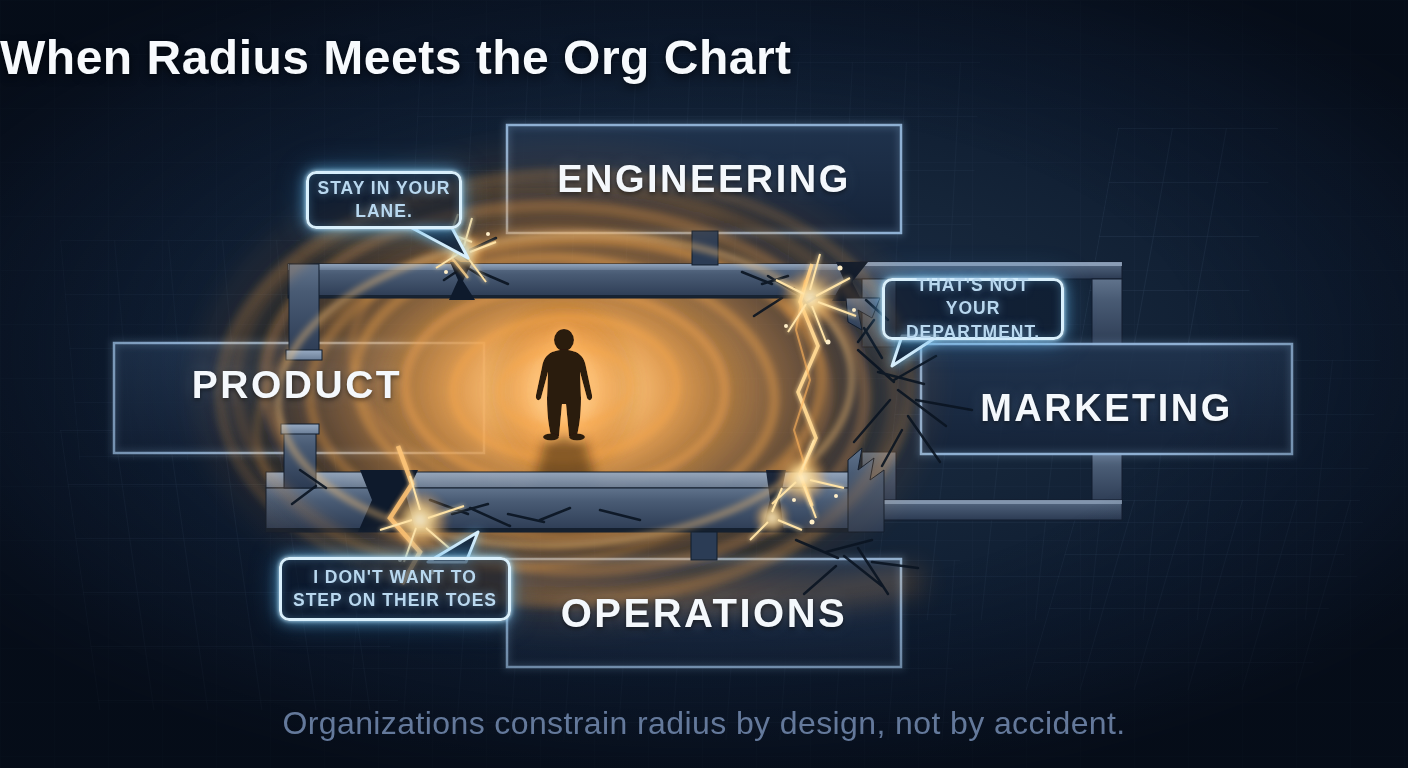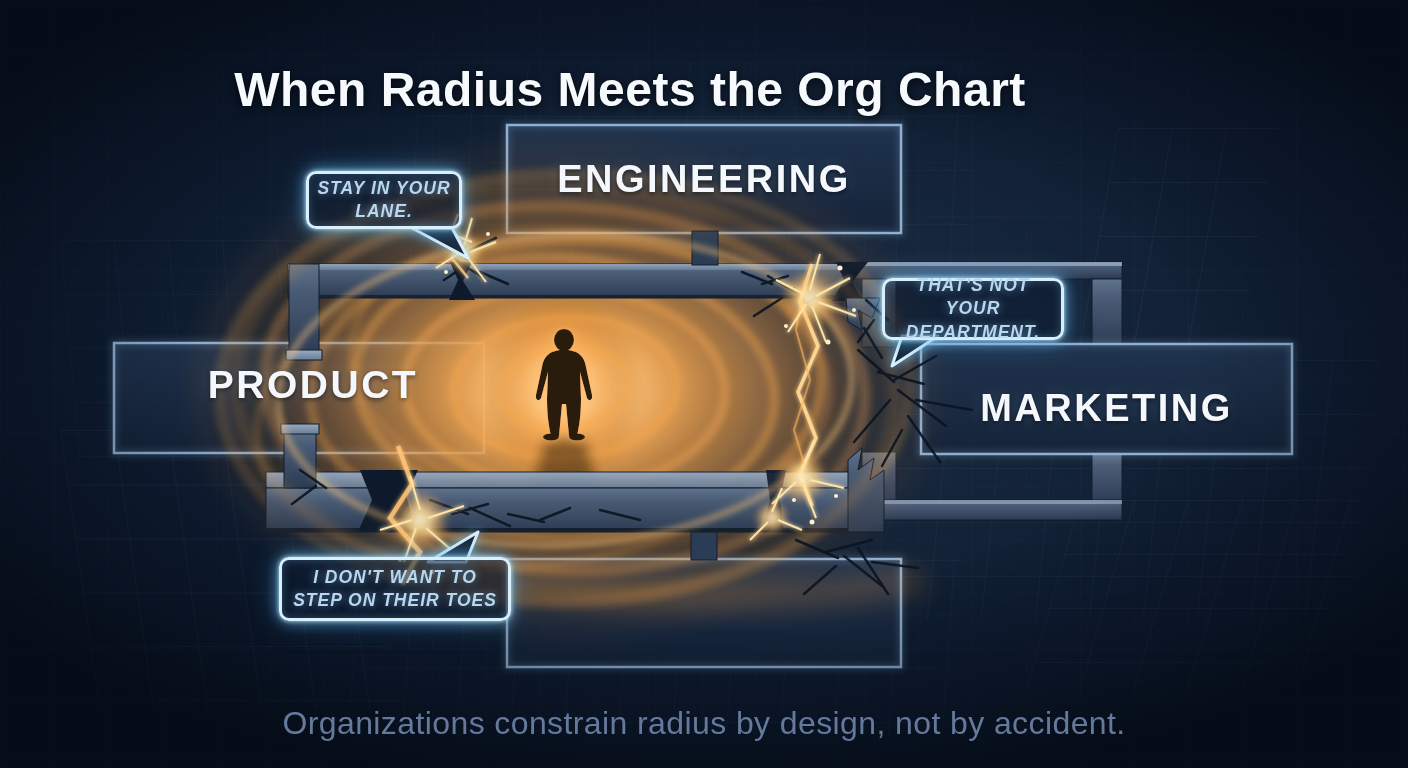--- a/index.html
+++ b/index.html
@@ -6,36 +6,36 @@
   body{
     width:1408px;height:768px;overflow:hidden;position:relative;
     font-family:"Liberation Sans","DejaVu Sans",sans-serif;
     background-color:#0c1828;
     background-image:radial-gradient(ellipse 60% 55% at 52% 46%, #1d2e48 0%, #152539 42%, #0e1c30 72%, #0a1424 100%);
   }
   .stage{position:absolute;inset:0;}
   svg#scene{position:absolute;left:0;top:0;z-index:1;}
   .vignette{position:absolute;inset:0;z-index:3;pointer-events:none;
     background:radial-gradient(ellipse 64% 58% at 50% 46%, rgba(8,15,28,0) 55%, rgba(7,13,25,.36) 82%, rgba(4,9,18,.62) 100%);}
-  .title{position:absolute;top:30px;left:0;width:1260px;text-align:center;z-index:6;
+  .title{position:absolute;top:30px;left:0;width:1260px;text-align:left;z-index:6;
     font-size:48px;font-weight:bold;letter-spacing:.5px;color:var(--title_text,#f7fafd);
-    text-shadow:0 3px 8px rgba(0,0,0,.6),0 0 2px rgba(10,20,35,.8);margin-top:32px;}
+    text-shadow:0 3px 8px rgba(0,0,0,.6),0 0 2px rgba(10,20,35,.8);}
   .dept-label{position:absolute;display:flex;align-items:center;justify-content:center;z-index:5;
     font-weight:bold;color:var(--label_text,#f4f8fc);letter-spacing:2.5px;font-size:39px;
     text-shadow:0 2px 5px rgba(0,0,0,.55),0 0 16px rgba(170,210,255,.18);}
   .lbl-eng{left:507px;top:125px;width:394px;height:108px;font-size:38px;}
-  .lbl-prod{left:128px;top:343px;width:370px;height:84px;}
+  .lbl-prod{left:112px;top:343px;width:370px;height:84px;}
   .lbl-mktg{left:921px;top:344px;width:371px;height:128px;font-size:38px;}
   .lbl-ops{left:507px;top:559px;width:394px;height:108px;font-size:40px;}
   .bubble{position:absolute;z-index:5;display:flex;align-items:center;justify-content:center;
     text-align:center;border:3px solid var(--bubble_border,#d9f0fc);border-radius:10px;
     background:rgba(14,28,48,.58);color:var(--bubble_text,#b9d8ef);
     font-weight:bold;font-size:17.5px;line-height:1.32;letter-spacing:1px;padding:4px 8px;box-sizing:border-box;
     box-shadow:0 0 4px rgba(200,235,255,.9),0 0 14px rgba(110,195,240,.75),0 0 30px rgba(80,160,230,.38),inset 0 0 10px rgba(120,200,245,.3);
-    text-shadow:0 0 8px rgba(150,210,255,.55);font-style:italic;}
+    text-shadow:0 0 8px rgba(150,210,255,.55);}
   .b1{left:306px;top:171px;width:156px;height:58px;}
   .b2{left:882px;top:278px;width:182px;height:62px;}
   .b3{left:279px;top:557px;width:232px;height:64px;}
   .bubble-tail{position:absolute;z-index:4;filter:drop-shadow(0 0 6px rgba(120,200,245,.8));}
   .t1{left:404px;top:224px;}
   .t2{left:884px;top:332px;}
   .t3{left:420px;top:526px;}
   .caption{position:absolute;top:705px;left:0;width:1408px;text-align:center;z-index:6;
     font-size:32px;font-weight:normal;letter-spacing:.4px;color:var(--caption_text,#64799b);}
 </style>
@@ -259,20 +259,21 @@
   </g>
 </svg>
 
 <div class="vignette"></div>
 
 <div class="title">When Radius Meets the Org Chart</div>
 
 <div class="dept-label lbl-eng">ENGINEERING</div>
 <div class="dept-label lbl-prod">PRODUCT</div>
 <div class="dept-label lbl-mktg">MARKETING</div>
+<div class="dept-label lbl-ops">OPERATIONS</div>
 
 <svg class="bubble-tail t1" width="76" height="40">
   <polygon points="8,4 48,4 64,34" fill="rgba(14,28,48,0.92)" stroke="#d9f0fc" stroke-width="3" stroke-linejoin="round"></polygon>
 </svg>
 <div class="bubble b1">
   <span>STAY IN YOUR LANE.</span>
 </div>
 
 <svg class="bubble-tail t2" width="64" height="40">
   <polygon points="18,4 54,4 8,34" fill="rgba(14,28,48,0.92)" stroke="#d9f0fc" stroke-width="3" stroke-linejoin="round"></polygon>

